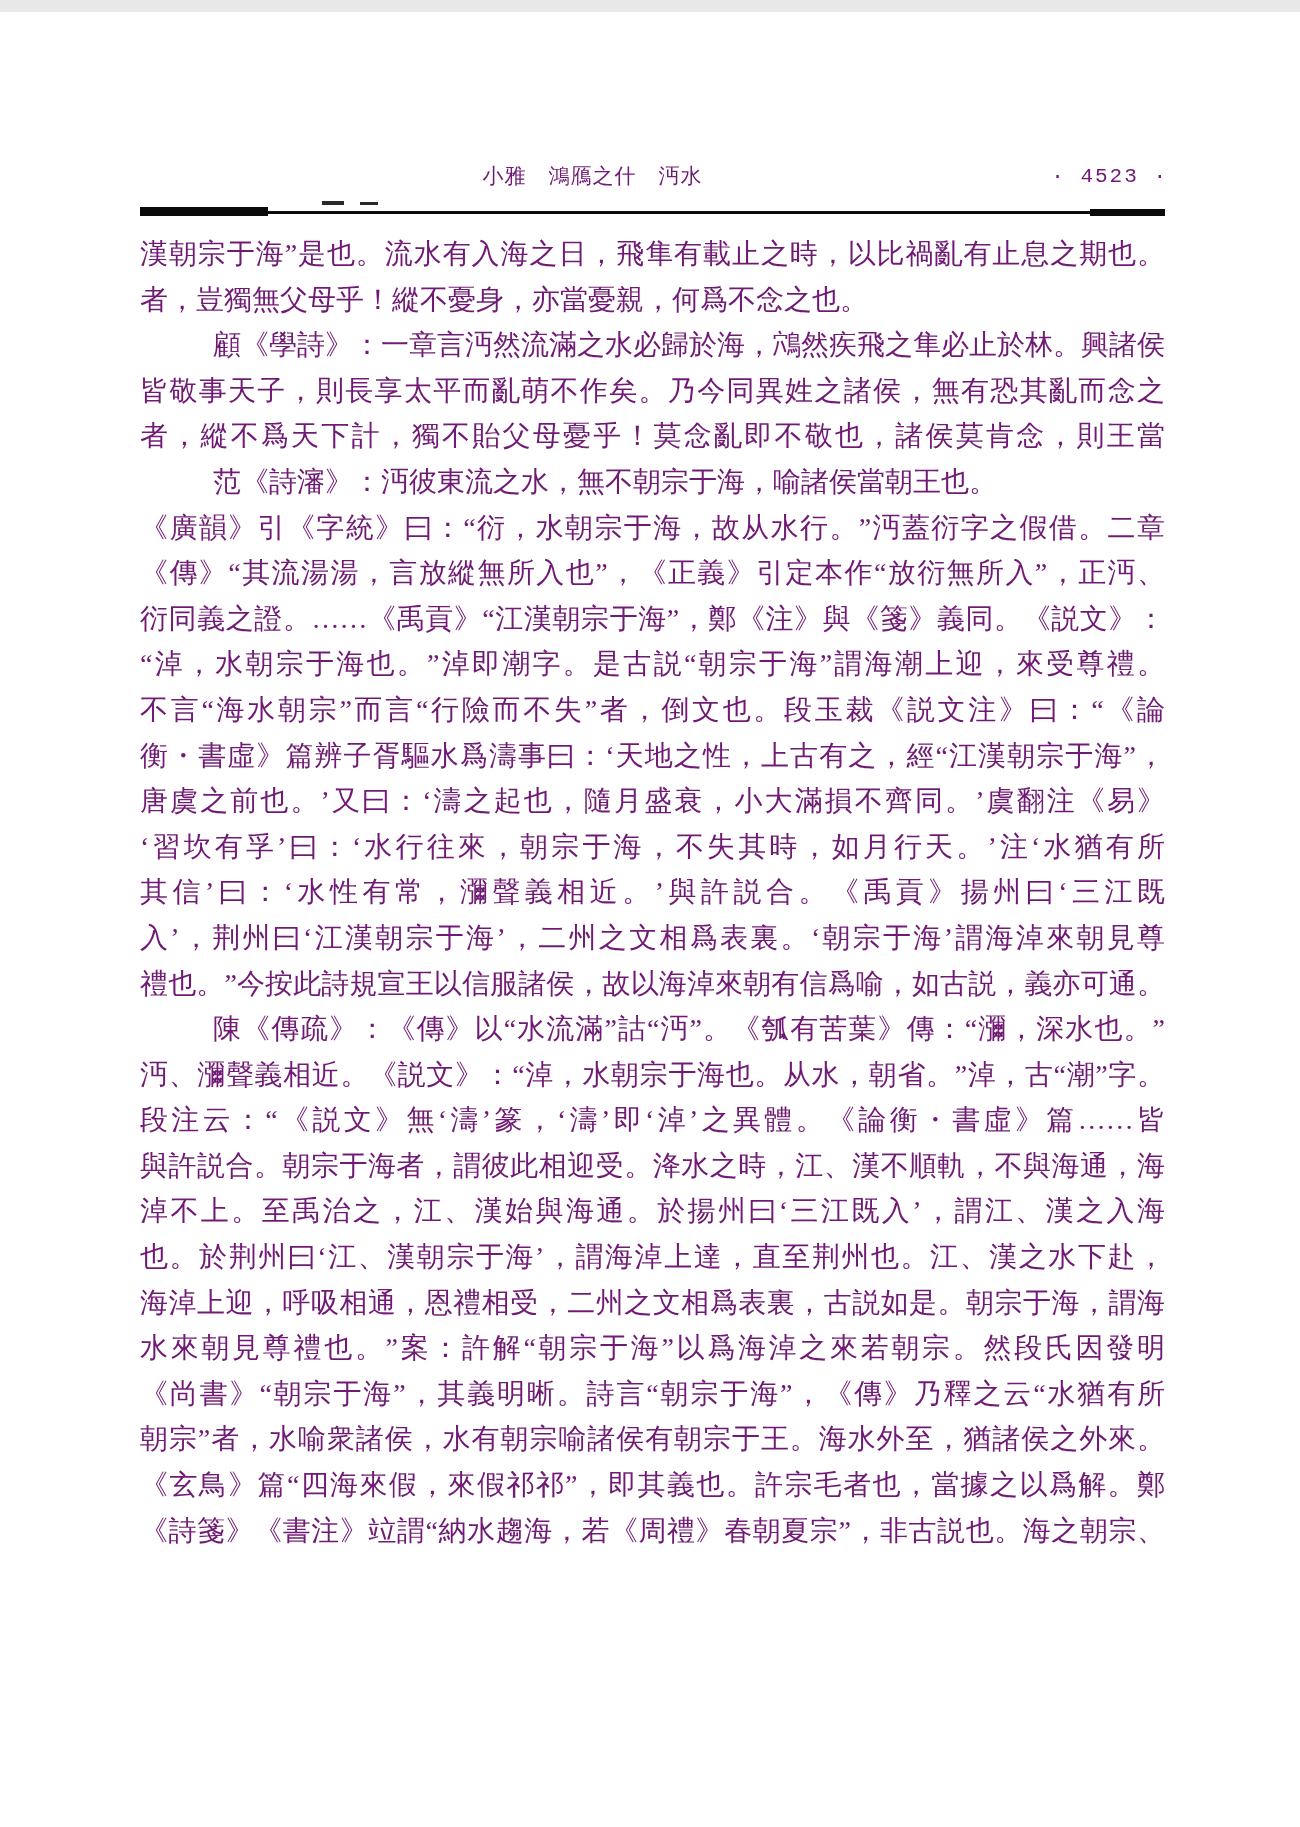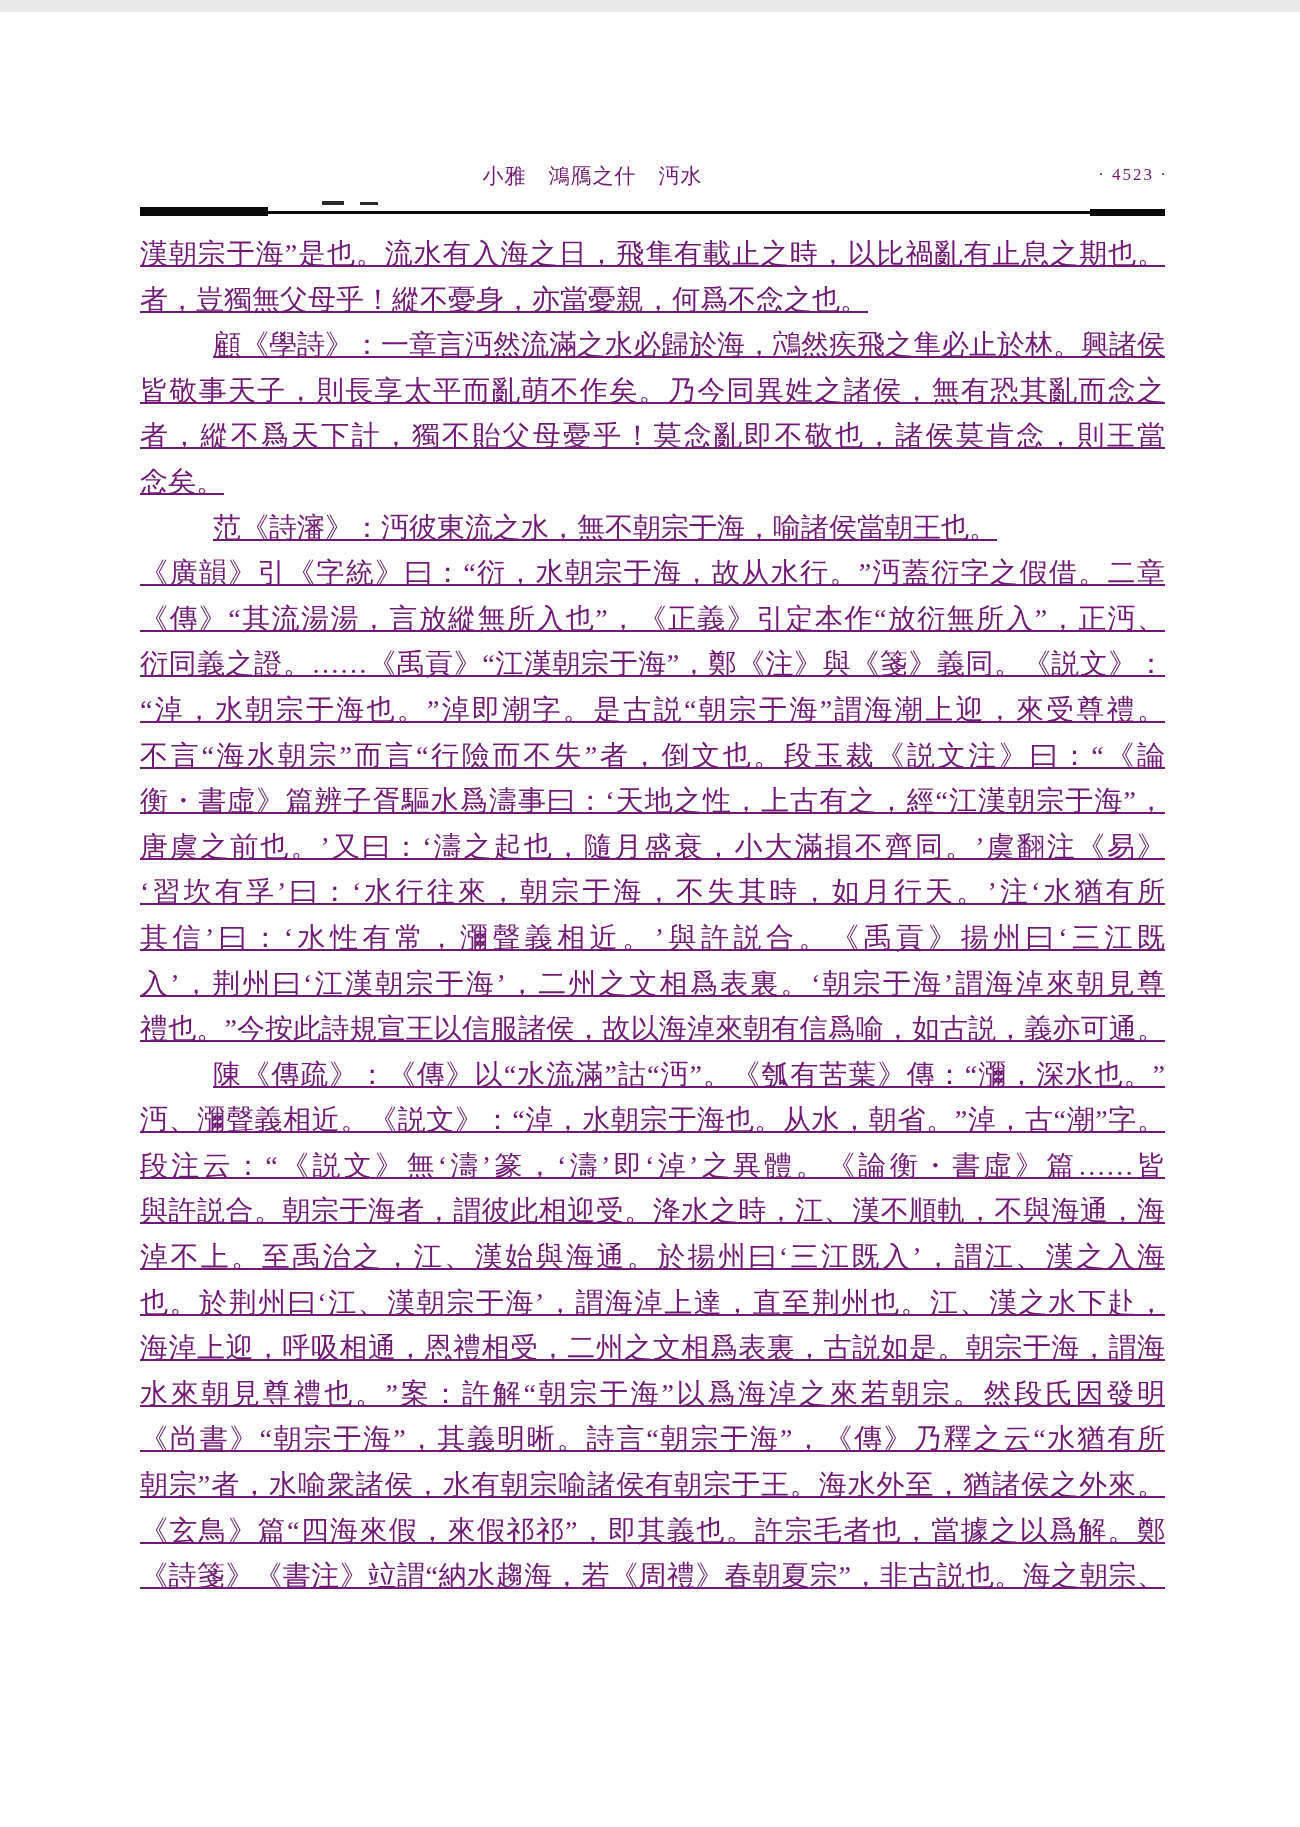--- a/index.html
+++ b/index.html
@@ -25,22 +25,23 @@
     top: 150px;
     text-align: center;
     font-size: 21px;
     letter-spacing: 1px;
     white-space: pre;
   }
   #page-number {
     position: absolute;
     right: 132px;
     top: 153px;
-    font-size: 17px;
+    font-size: 21px;
     letter-spacing: 2px;
+    font-family: Liberation Mono, monospace;
   }
   
   .rule-main {
     position: absolute;
     left: 140px;
     top: 199px;
     width: 1025px;
     height: 3px;
     background: #0a0a0a;
   }
@@ -85,21 +86,20 @@
     font-size: 28px;
   }
   #body-text .line {
     height: 45.6px;
     line-height: 45.6px;
     text-align: justify;
     text-align-last: justify;
     text-justify: inter-character;
     white-space: nowrap;
     overflow: visible;
-    text-decoration: underline;
   }
   #body-text .line.end {
     text-align-last: left;
   }
   #body-text .line.indent {
     padding-left: 73px;
   }
   #body-text .note {
     font-size: 20px;
   }
@@ -118,21 +118,20 @@
   <div class="rule-cap-right"></div>
   <div class="scan-dash-1"></div>
   <div class="scan-dash-2"></div>
 
   <div id="body-text">
       <div class="line"><span>漢朝宗于海”是也。流水有入海之日，飛隼有載止之時，以比禍亂有止息之期也。</span></div>
       <div class="line end"><span>者，豈獨無父母乎！縱不憂身，亦當憂親，何爲不念之也。</span></div>
       <div class="line indent"><span>顧《學詩》：一章言沔然流滿之水必歸於海，鴪然疾飛之隼必止於林。興諸侯</span></div>
       <div class="line"><span>皆敬事天子，則長享太平而亂萌不作矣。乃今同異姓之諸侯，無有恐其亂而念之</span></div>
       <div class="line"><span>者，縱不爲天下計，獨不貽父母憂乎！莫念亂即不敬也，諸侯莫肯念，則王當</span></div>
-      <div class="line end"><span>念矣。</span></div>
       <div class="line indent end"><span>范《詩瀋》：沔彼東流之水，無不朝宗于海，喻諸侯當朝王也。</span></div>
       <div class="line"><span>《廣韻》引《字統》曰：“衍，水朝宗于海，故从水行。”沔蓋衍字之假借。二章</span></div>
       <div class="line"><span>《傳》“其流湯湯，言放縱無所入也”，《正義》引定本作“放衍無所入”，正沔、</span></div>
       <div class="line"><span>衍同義之證。……《禹貢》“江漢朝宗于海”，鄭《注》與《箋》義同。《説文》：</span></div>
       <div class="line"><span>“淖，水朝宗于海也。”淖即潮字。是古説“朝宗于海”謂海潮上迎，來受尊禮。</span></div>
       <div class="line"><span>不言“海水朝宗”而言“行險而不失”者，倒文也。段玉裁《説文注》曰：“《論</span></div>
       <div class="line"><span>衡・書虛》篇辨子胥驅水爲濤事曰：‘天地之性，上古有之，經“江漢朝宗于海”，</span></div>
       <div class="line"><span>唐虞之前也。’又曰：‘濤之起也，隨月盛衰，小大滿損不齊同。’虞翻注《易》</span></div>
       <div class="line"><span>‘習坎有孚’曰：‘水行往來，朝宗于海，不失其時，如月行天。’注‘水猶有所</span></div>
       <div class="line"><span>其信’曰：‘水性有常，瀰聲義相近。’與許説合。《禹貢》揚州曰‘三江既</span></div>

